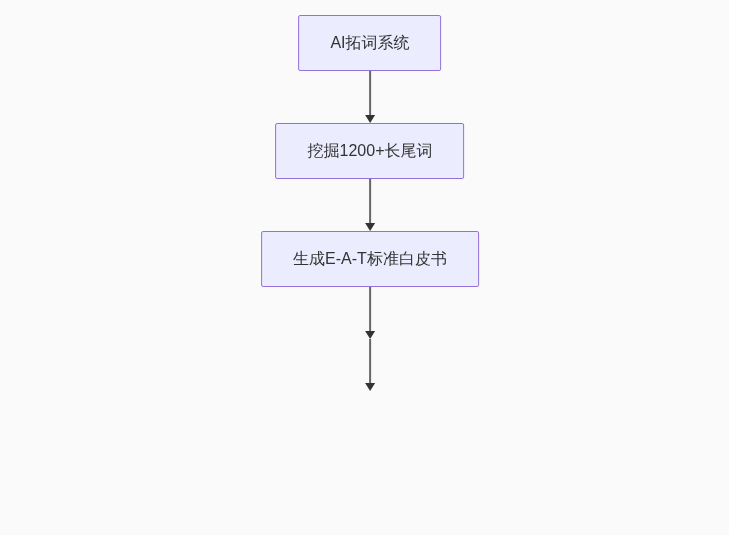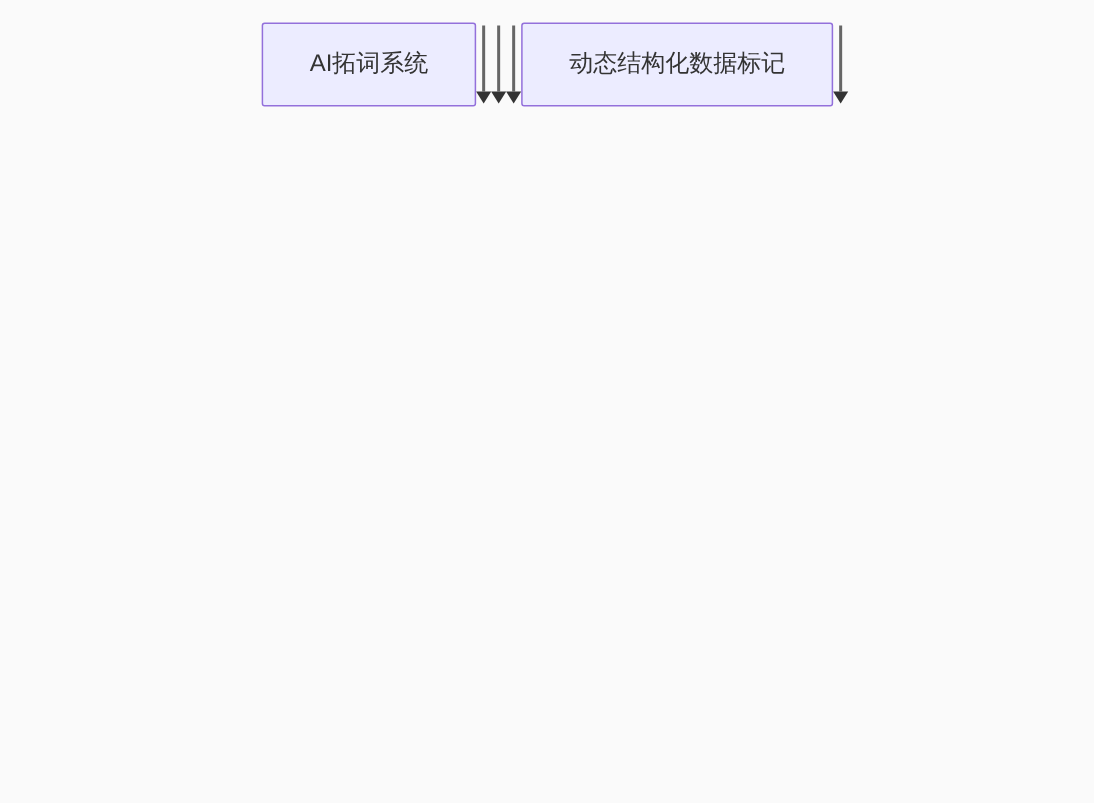--- a/index.html
+++ b/index.html
@@ -10,21 +10,21 @@
     overflow: hidden;
     background: var(--canvas-bg, #fafafa);
     font-family: "Liberation Sans", "DejaVu Sans", sans-serif;
   }
   .flow {
     position: absolute;
     left: 370px;
     top: 15px;
     transform: translateX(-50%);
     display: flex;
-    flex-direction: row;
+    flex-direction: column;
     align-items: center;
   }
   .node {
     box-sizing: border-box;
     height: 56px;
     padding: 0 31px;
     display: flex;
     align-items: center;
     justify-content: center;
     background: var(--node-fill, #ececff);
@@ -63,35 +63,38 @@
 
   <div class="node">
     <span class="node-label">AI拓词系统</span>
   </div>
 
   <div class="arrow">
     <div class="arrow-line"></div>
     <div class="arrow-head"></div>
   </div>
 
+  <div class="node">
+    <span class="node-label">挖掘1200+长尾词</span>
+  </div>
+
+  <div class="arrow">
+    <div class="arrow-line"></div>
+    <div class="arrow-head"></div>
+  </div>
+
+  <div class="node">
+    <span class="node-label">生成E-A-T标准白皮书</span>
+  </div>
 
   <div class="arrow">
     <div class="arrow-line"></div>
     <div class="arrow-head"></div>
   </div>
 
 
   <div class="arrow">
     <div class="arrow-line"></div>
     <div class="arrow-head"></div>
   </div>
 
-  <div class="node">
-    <span class="node-label">动态结构化数据标记</span>
-  </div>
-
-  <div class="arrow">
-    <div class="arrow-line"></div>
-    <div class="arrow-head"></div>
-  </div>
-
 
 </div>
 
 </body></html>

